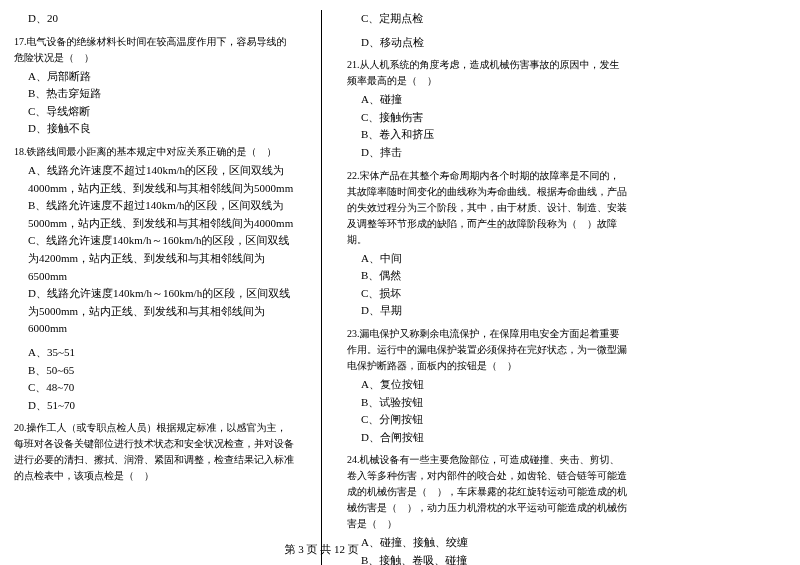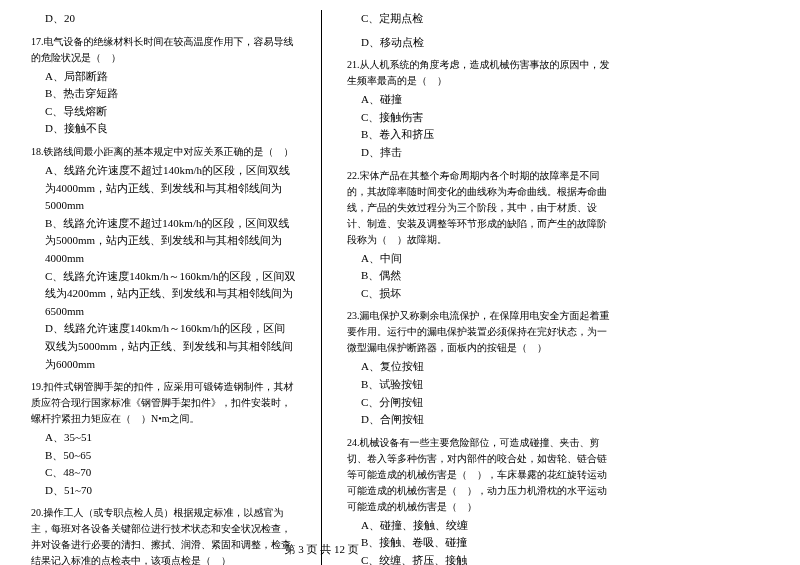--- a/index.html
+++ b/index.html
@@ -12,21 +12,21 @@
       height: 565px;
       background: #fff;
       font-family: SimSun, '宋体', serif;
       font-size: 11px;
       color: #000;
       overflow: hidden;
     }
     .page {
       width: 643px;
       height: 565px;
-      padding: 10px 31px;
+      padding: 10px 14px;
       position: relative;
     }
     .content {
       display: flex;
       gap: 20px;
     }
     .column {
       flex: 1;
       font-size: 11px;
       line-height: 1.6;
@@ -80,21 +80,20 @@
 
       <div class="question">
         <div class="question-title">18.铁路线间最小距离的基本规定中对应关系正确的是（&nbsp;&nbsp;&nbsp;&nbsp;）</div>
         <div class="option">A、线路允许速度不超过140km/h的区段，区间双线为4000mm，站内正线、到发线和与其相邻线间为5000mm</div>
         <div class="option">B、线路允许速度不超过140km/h的区段，区间双线为5000mm，站内正线、到发线和与其相邻线间为4000mm</div>
         <div class="option">C、线路允许速度140km/h～160km/h的区段，区间双线为4200mm，站内正线、到发线和与其相邻线间为6500mm</div>
         <div class="option">D、线路允许速度140km/h～160km/h的区段，区间双线为5000mm，站内正线、到发线和与其相邻线间为6000mm</div>
       </div>
 
       <div class="question">
-        <div class="question-title">19.扣件式钢管脚手架的扣件，应采用可锻铸造钢制件，其材质应符合现行国家标准《钢管脚手架扣件》，扣件安装时，螺杆拧紧扭力矩应在（&nbsp;&nbsp;&nbsp;&nbsp;）N•m之间。</div>
         <div class="option">A、35~51</div>
         <div class="option">B、50~65</div>
         <div class="option">C、48~70</div>
         <div class="option">D、51~70</div>
       </div>
 
       <div class="question">
         <div class="question-title">20.操作工人（或专职点检人员）根据规定标准，以感官为主，每班对各设备关键部位进行技术状态和安全状况检查，并对设备进行必要的清扫、擦拭、润滑、紧固和调整，检查结果记入标准的点检表中，该项点检是（&nbsp;&nbsp;&nbsp;&nbsp;）</div>
       </div>
 
@@ -117,20 +116,21 @@
         <div class="option">C、接触伤害</div>
         <div class="option">B、卷入和挤压</div>
         <div class="option">D、摔击</div>
       </div>
 
       <div class="question">
         <div class="question-title">22.宋体产品在其整个寿命周期内各个时期的故障率是不同的，其故障率随时间变化的曲线称为寿命曲线。根据寿命曲线，产品的失效过程分为三个阶段，其中，由于材质、设计、制造、安装及调整等环节形成的缺陷，而产生的故障阶段称为（&nbsp;&nbsp;&nbsp;&nbsp;）故障期。</div>
         <div class="option">A、中间</div>
         <div class="option">B、偶然</div>
         <div class="option">C、损坏</div>
+        <div class="option">D、早期</div>
       </div>
 
       <div class="question">
         <div class="question-title">23.漏电保护又称剩余电流保护，在保障用电安全方面起着重要作用。运行中的漏电保护装置必须保持在完好状态，为一微型漏电保护断路器，面板内的按钮是（&nbsp;&nbsp;&nbsp;&nbsp;）</div>
         <div class="option">A、复位按钮</div>
         <div class="option">B、试验按钮</div>
         <div class="option">C、分闸按钮</div>
         <div class="option">D、合闸按钮</div>
       </div>
 

